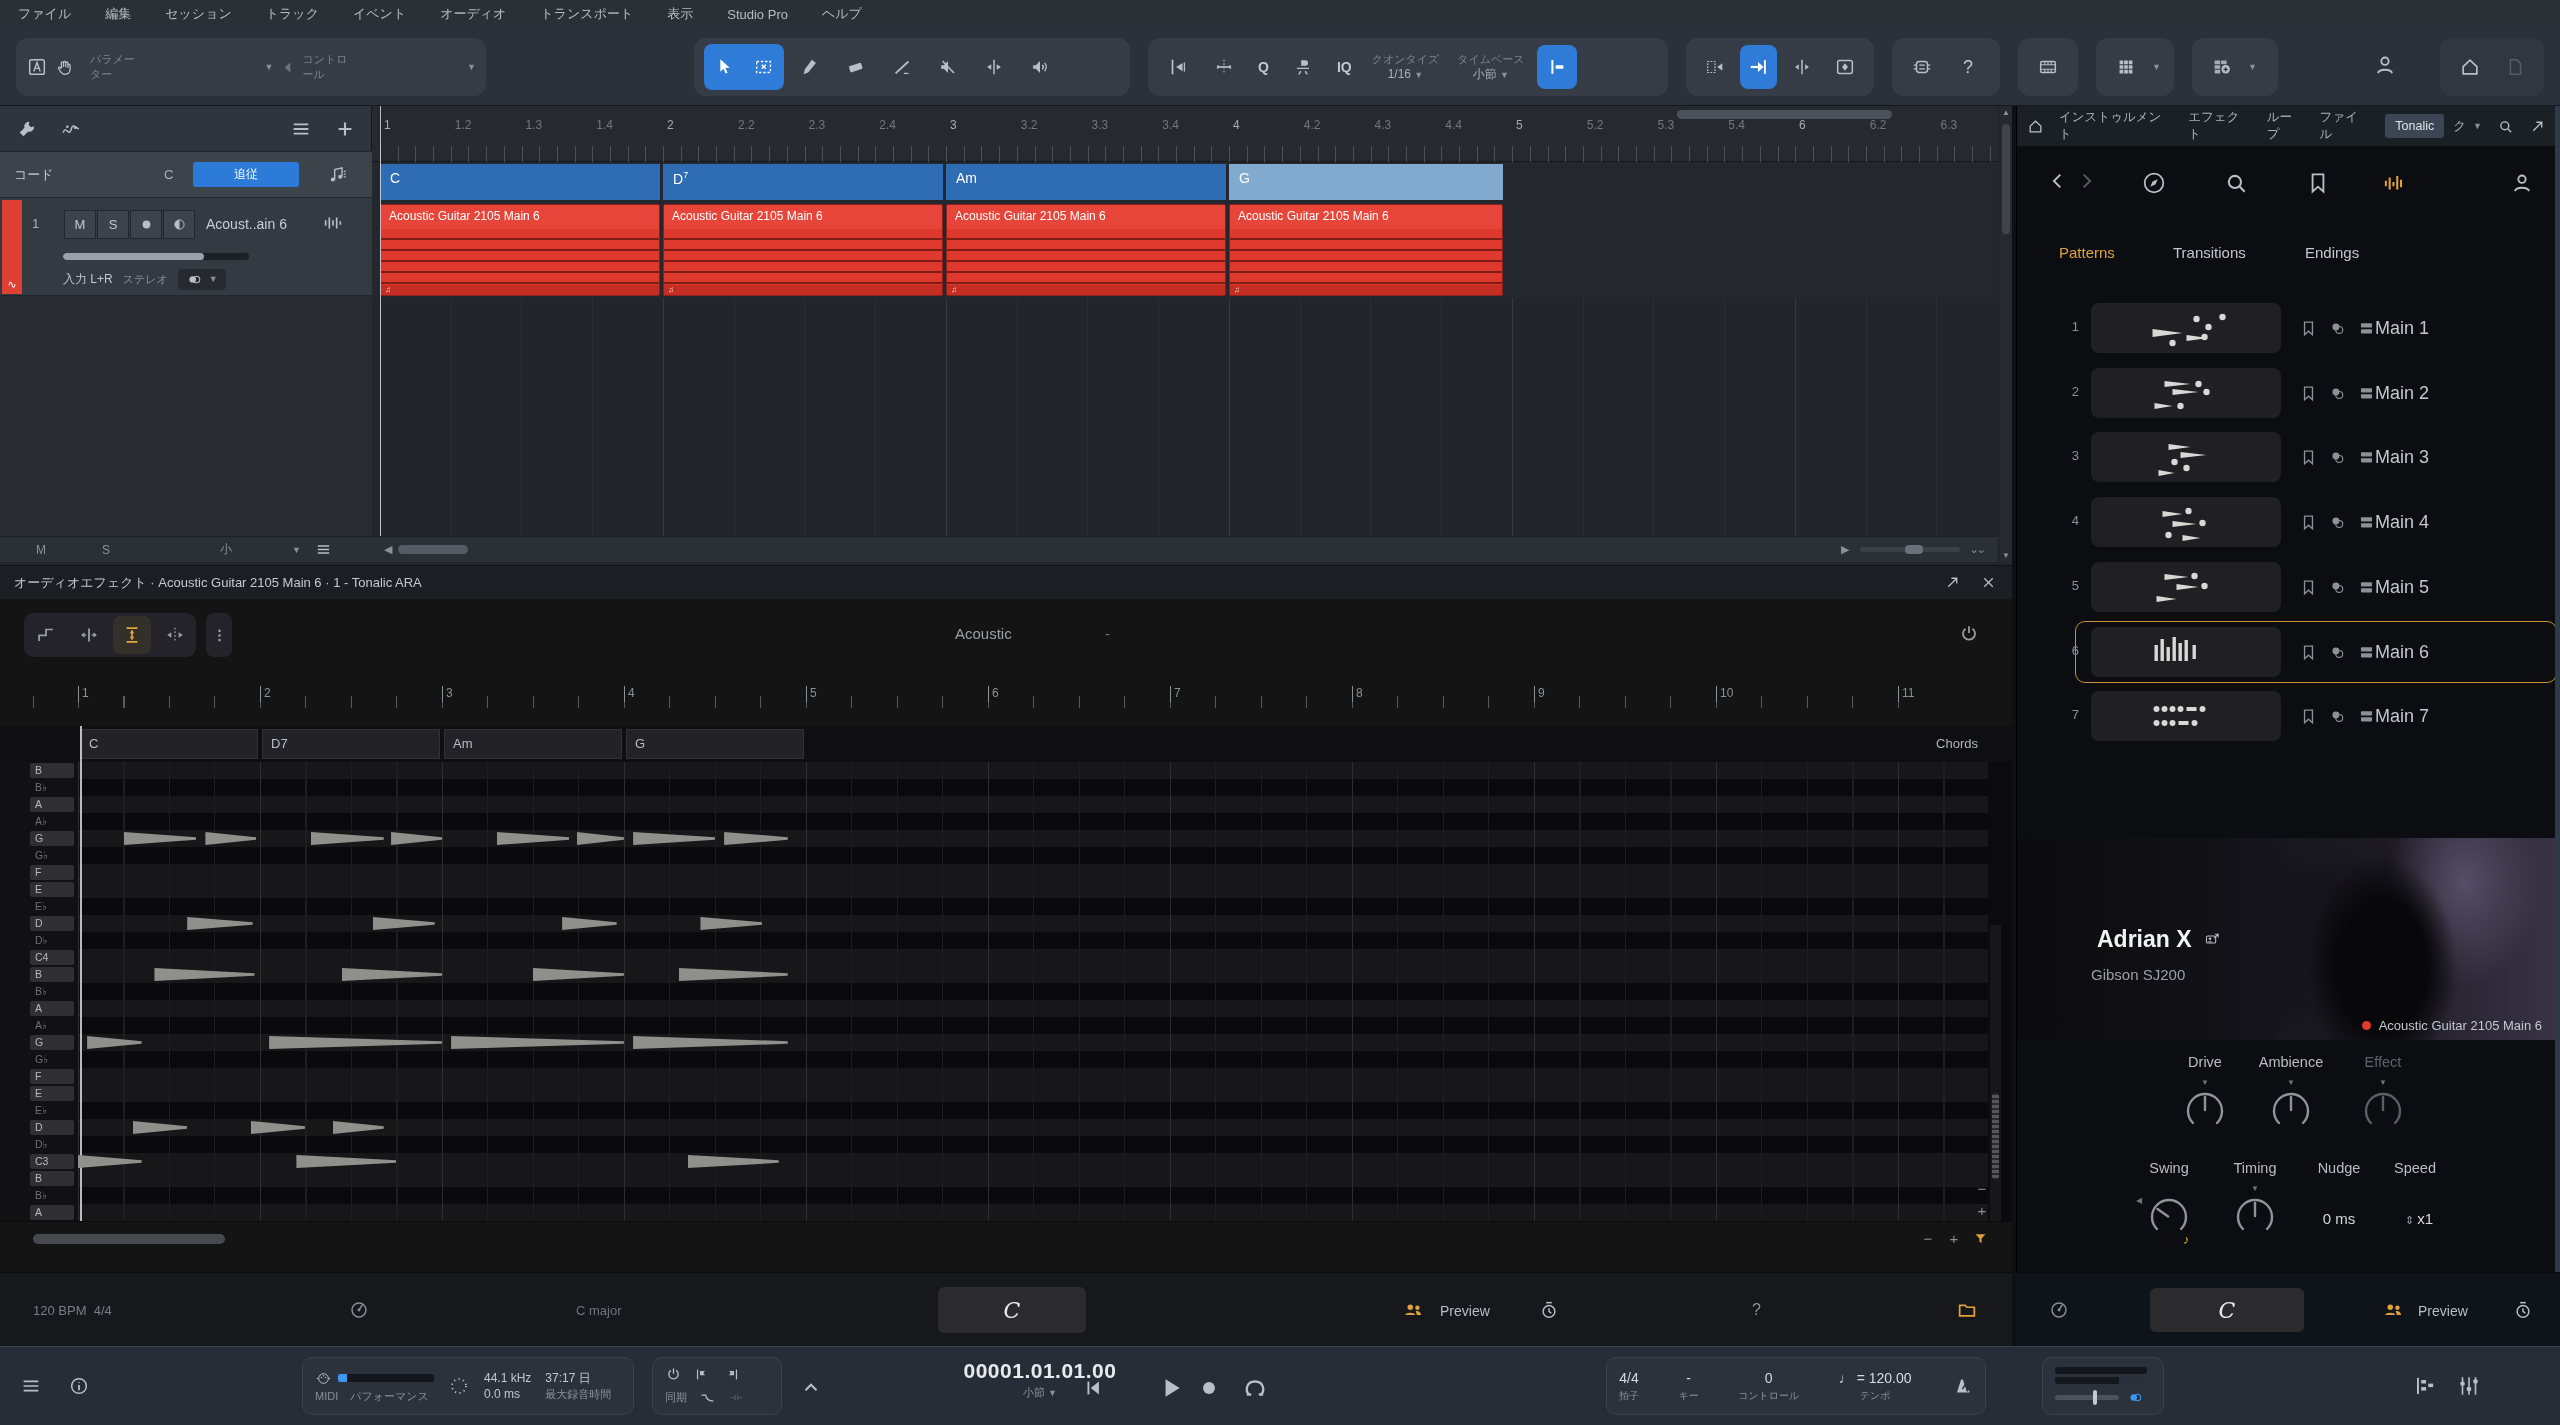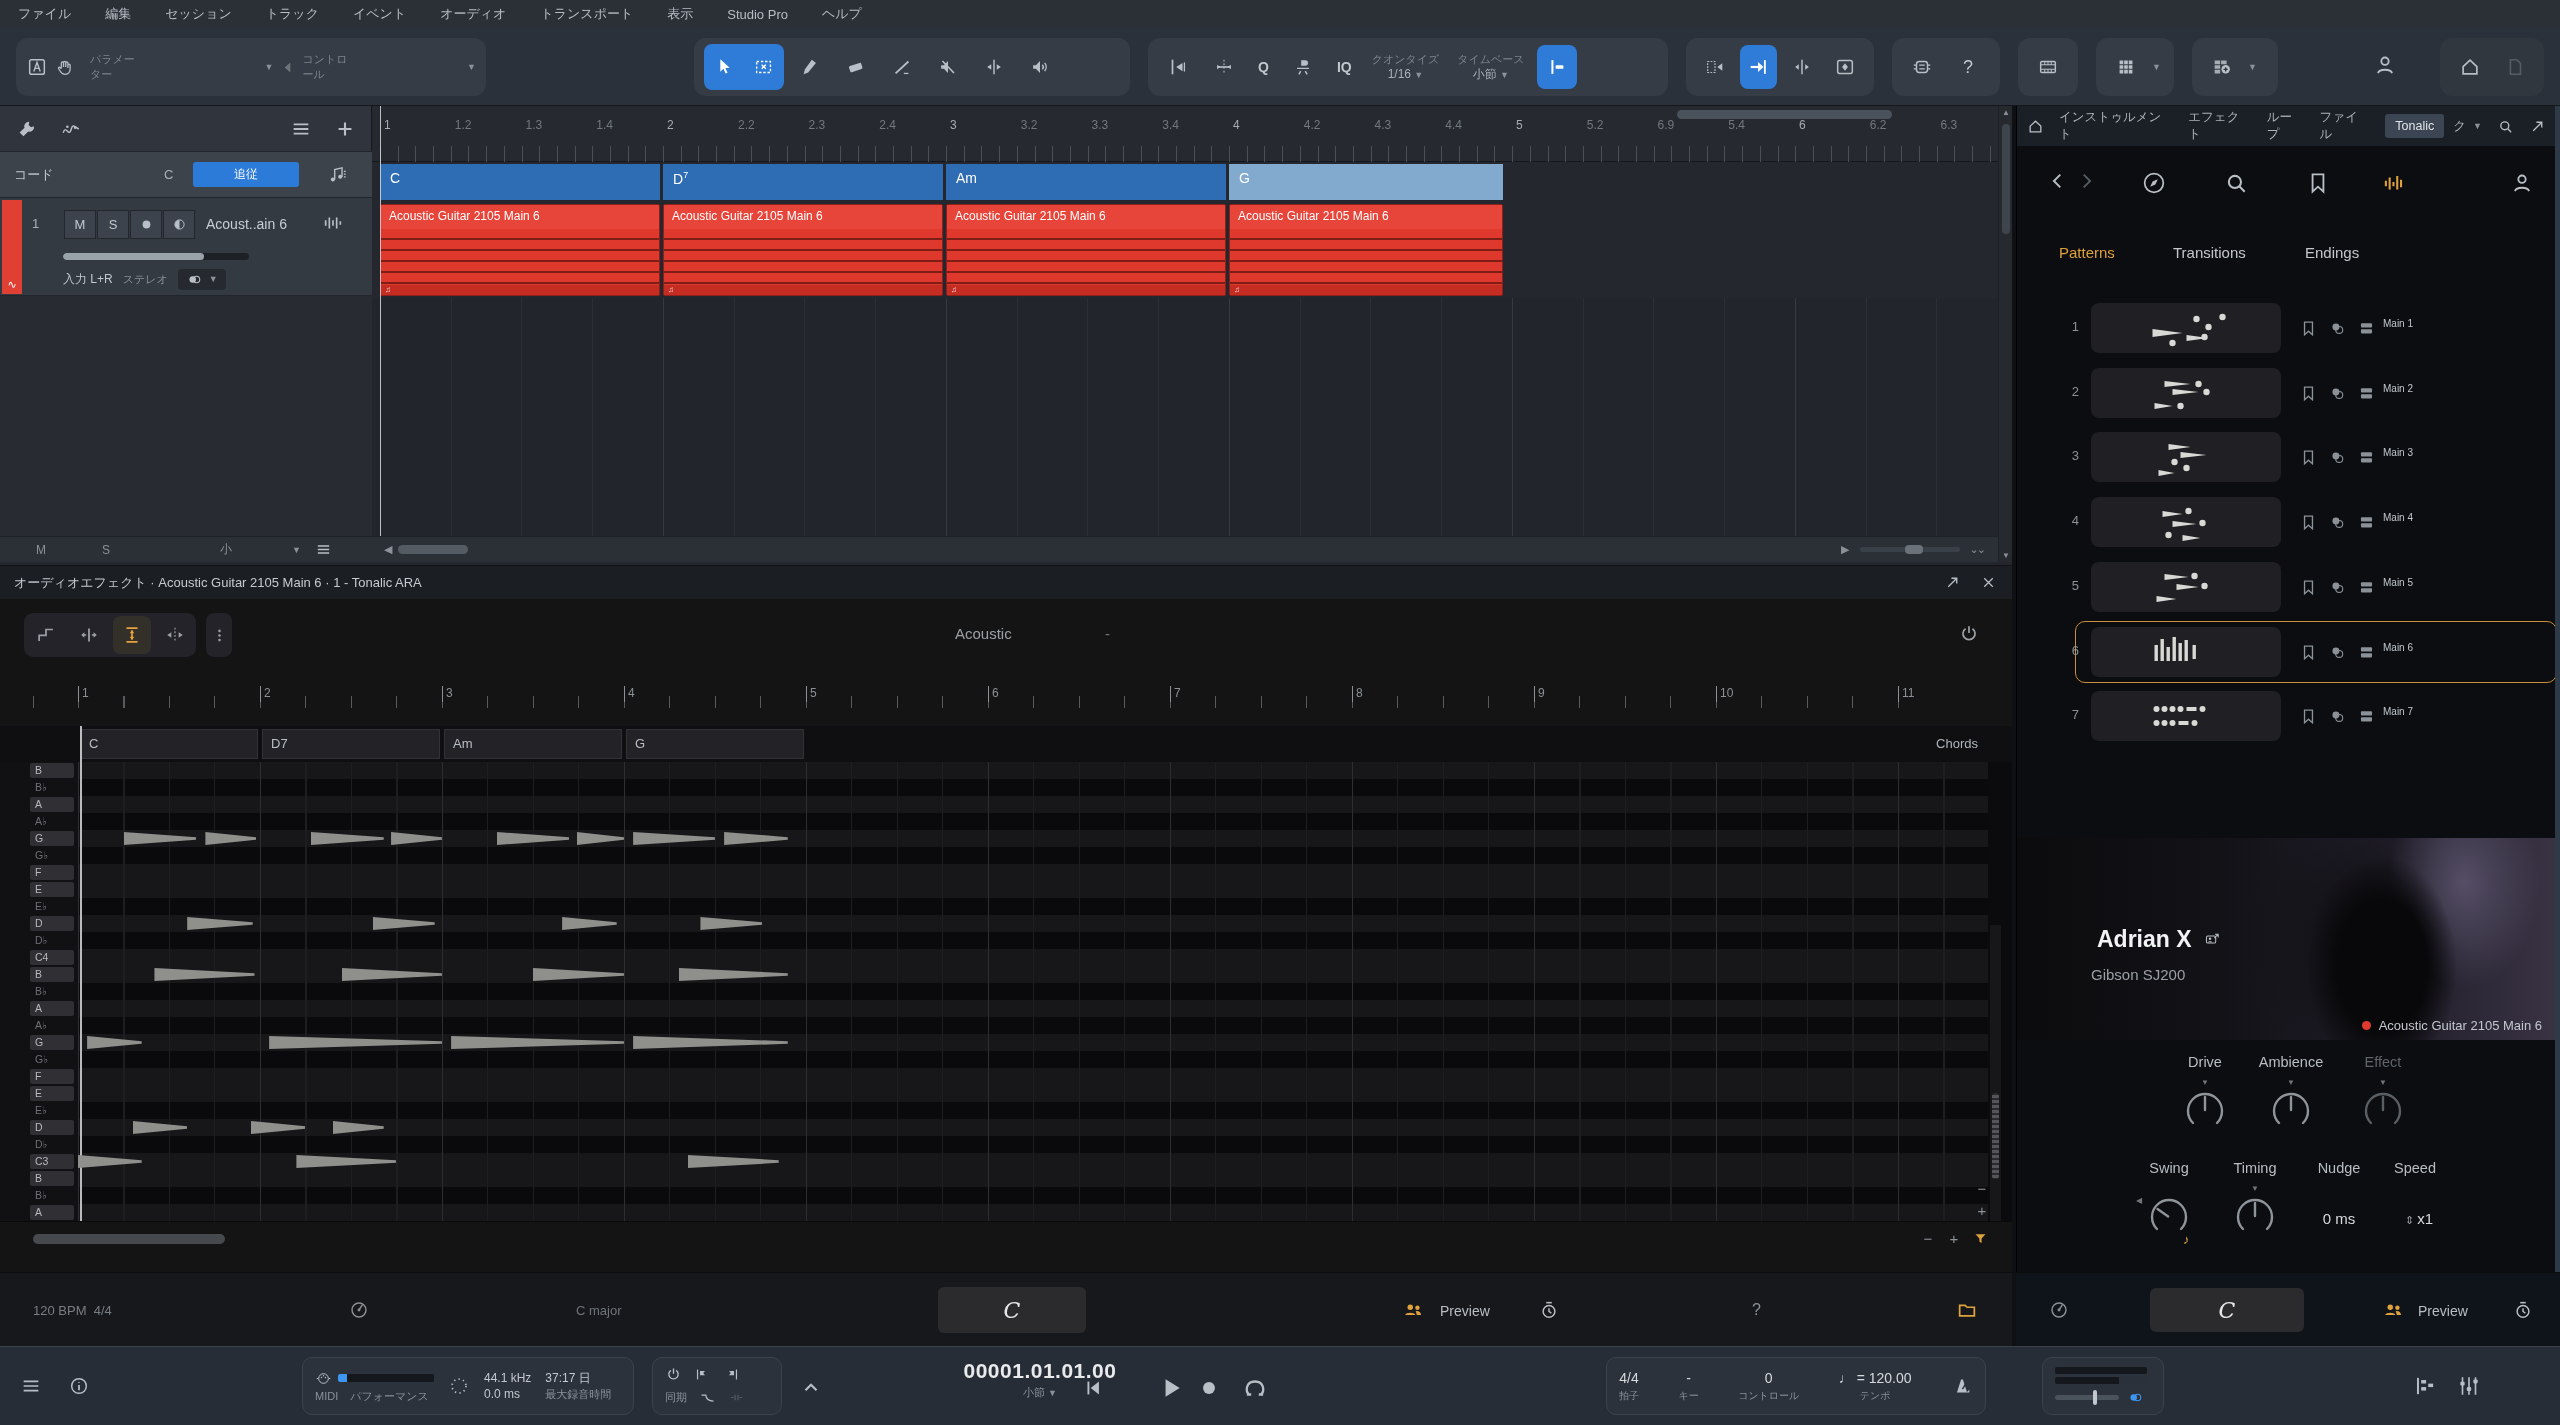--- a/index.html
+++ b/index.html
@@ -105,21 +105,21 @@
 .rp-tabs{position:absolute;left:0;top:0;width:539px;height:40px;background:#1b2026;display:flex;align-items:center;gap:15px;padding:0 10px;font-size:12.5px;color:#aab0b7}
 .rp-tab.active{background:#3b4553;color:#e0e4e8;border-radius:3px;padding:5px 10px}
 .rp-nav{position:absolute;left:0;top:40px;width:539px;height:78px}
 .rp-nav .icn{position:absolute;top:24px}
 .sec-tabs{position:absolute;left:0;top:128px;width:539px;height:40px;font-size:15px}
 .sec-tab{position:absolute;top:10px;color:#c3c8ce}
 .sec-tab.active{color:#e0a23c}
 .prow{position:absolute;left:0;width:539px;height:58px}
 .prow .idx{position:absolute;left:40px;top:18px;width:22px;text-align:right;font-size:13px;color:#8b9198}
 .prow .thumb{position:absolute;left:74px;top:2px;width:190px;height:50px;background:#1f1f24;border-radius:8px}
-.prow .plabel{position:absolute;left:366px;top:17px;font-size:10px;color:#c3c8ce}
+.prow .plabel{position:absolute;left:358px;top:17px;font-size:18px;color:#c3c8ce}
 .prow .picn{position:absolute;top:18px;color:#8b9198}
 .prow.sel .selframe{position:absolute;left:58px;top:-4px;width:482px;height:62px;border:1.5px solid #c98f3a;border-radius:10px}
 #artist{position:absolute;left:0;top:732px;width:539px;height:202px;overflow:hidden;background:radial-gradient(110px 150px at 83% 22%,#554e66 0%,rgba(85,78,102,0) 70%),radial-gradient(150px 190px at 63% 50%,#121116 0%,rgba(18,17,22,0) 75%),linear-gradient(90deg,#0b0b0d 0%,#131217 38%,#221f2b 72%,#393344 100%)}
 #artist .sil{position:absolute;left:290px;top:18px;width:150px;height:220px;border-radius:50%;background:radial-gradient(closest-side,#08080a 60%,rgba(8,8,10,0) 100%)}
 .artist-name{position:absolute;left:80px;top:88px;font-size:23px;font-weight:bold;color:#f2f3f5;display:flex;align-items:center;gap:12px}
 .artist-sub{position:absolute;left:74px;top:128px;font-size:15px;color:#9aa0a6}
 .sample-line{position:absolute;right:14px;top:180px;font-size:13px;color:#c3c8ce;display:flex;align-items:center;gap:8px}
 .reddot{width:9px;height:9px;border-radius:50%;background:#e0392e}
 .klabel{position:absolute;font-size:14.5px;color:#b9bec4;transform:translateX(-50%)}
 .klabel.off{color:#5f646b}
@@ -512,21 +512,21 @@
           <div class="num" style="left: 578px;">3</div>
           <div class="num sub" style="left: 648.75px;">3.2</div>
           <div class="num sub" style="left: 719.5px;">3.3</div>
           <div class="num sub" style="left: 790.25px;">3.4</div>
           <div class="num" style="left: 861px;">4</div>
           <div class="num sub" style="left: 931.75px;">4.2</div>
           <div class="num sub" style="left: 1002.5px;">4.3</div>
           <div class="num sub" style="left: 1073.25px;">4.4</div>
           <div class="num" style="left: 1144px;">5</div>
           <div class="num sub" style="left: 1214.75px;">5.2</div>
-          <div class="num sub" style="left: 1285.5px;">6.9</div>
+          <div class="num sub" style="left: 1285.5px;">5.3</div>
           <div class="num sub" style="left: 1356.25px;">5.4</div>
           <div class="num" style="left: 1427px;">6</div>
           <div class="num sub" style="left: 1497.75px;">6.2</div>
           <div class="num sub" style="left: 1568.5px;">6.3</div>
         </div>
       <div id="tl-ticks"></div>
       <div id="minimap"></div>
     </div>
     <div id="tl-chords">
         <div class="chordseg" style="left: 8px; width: 280px;">C</div>

